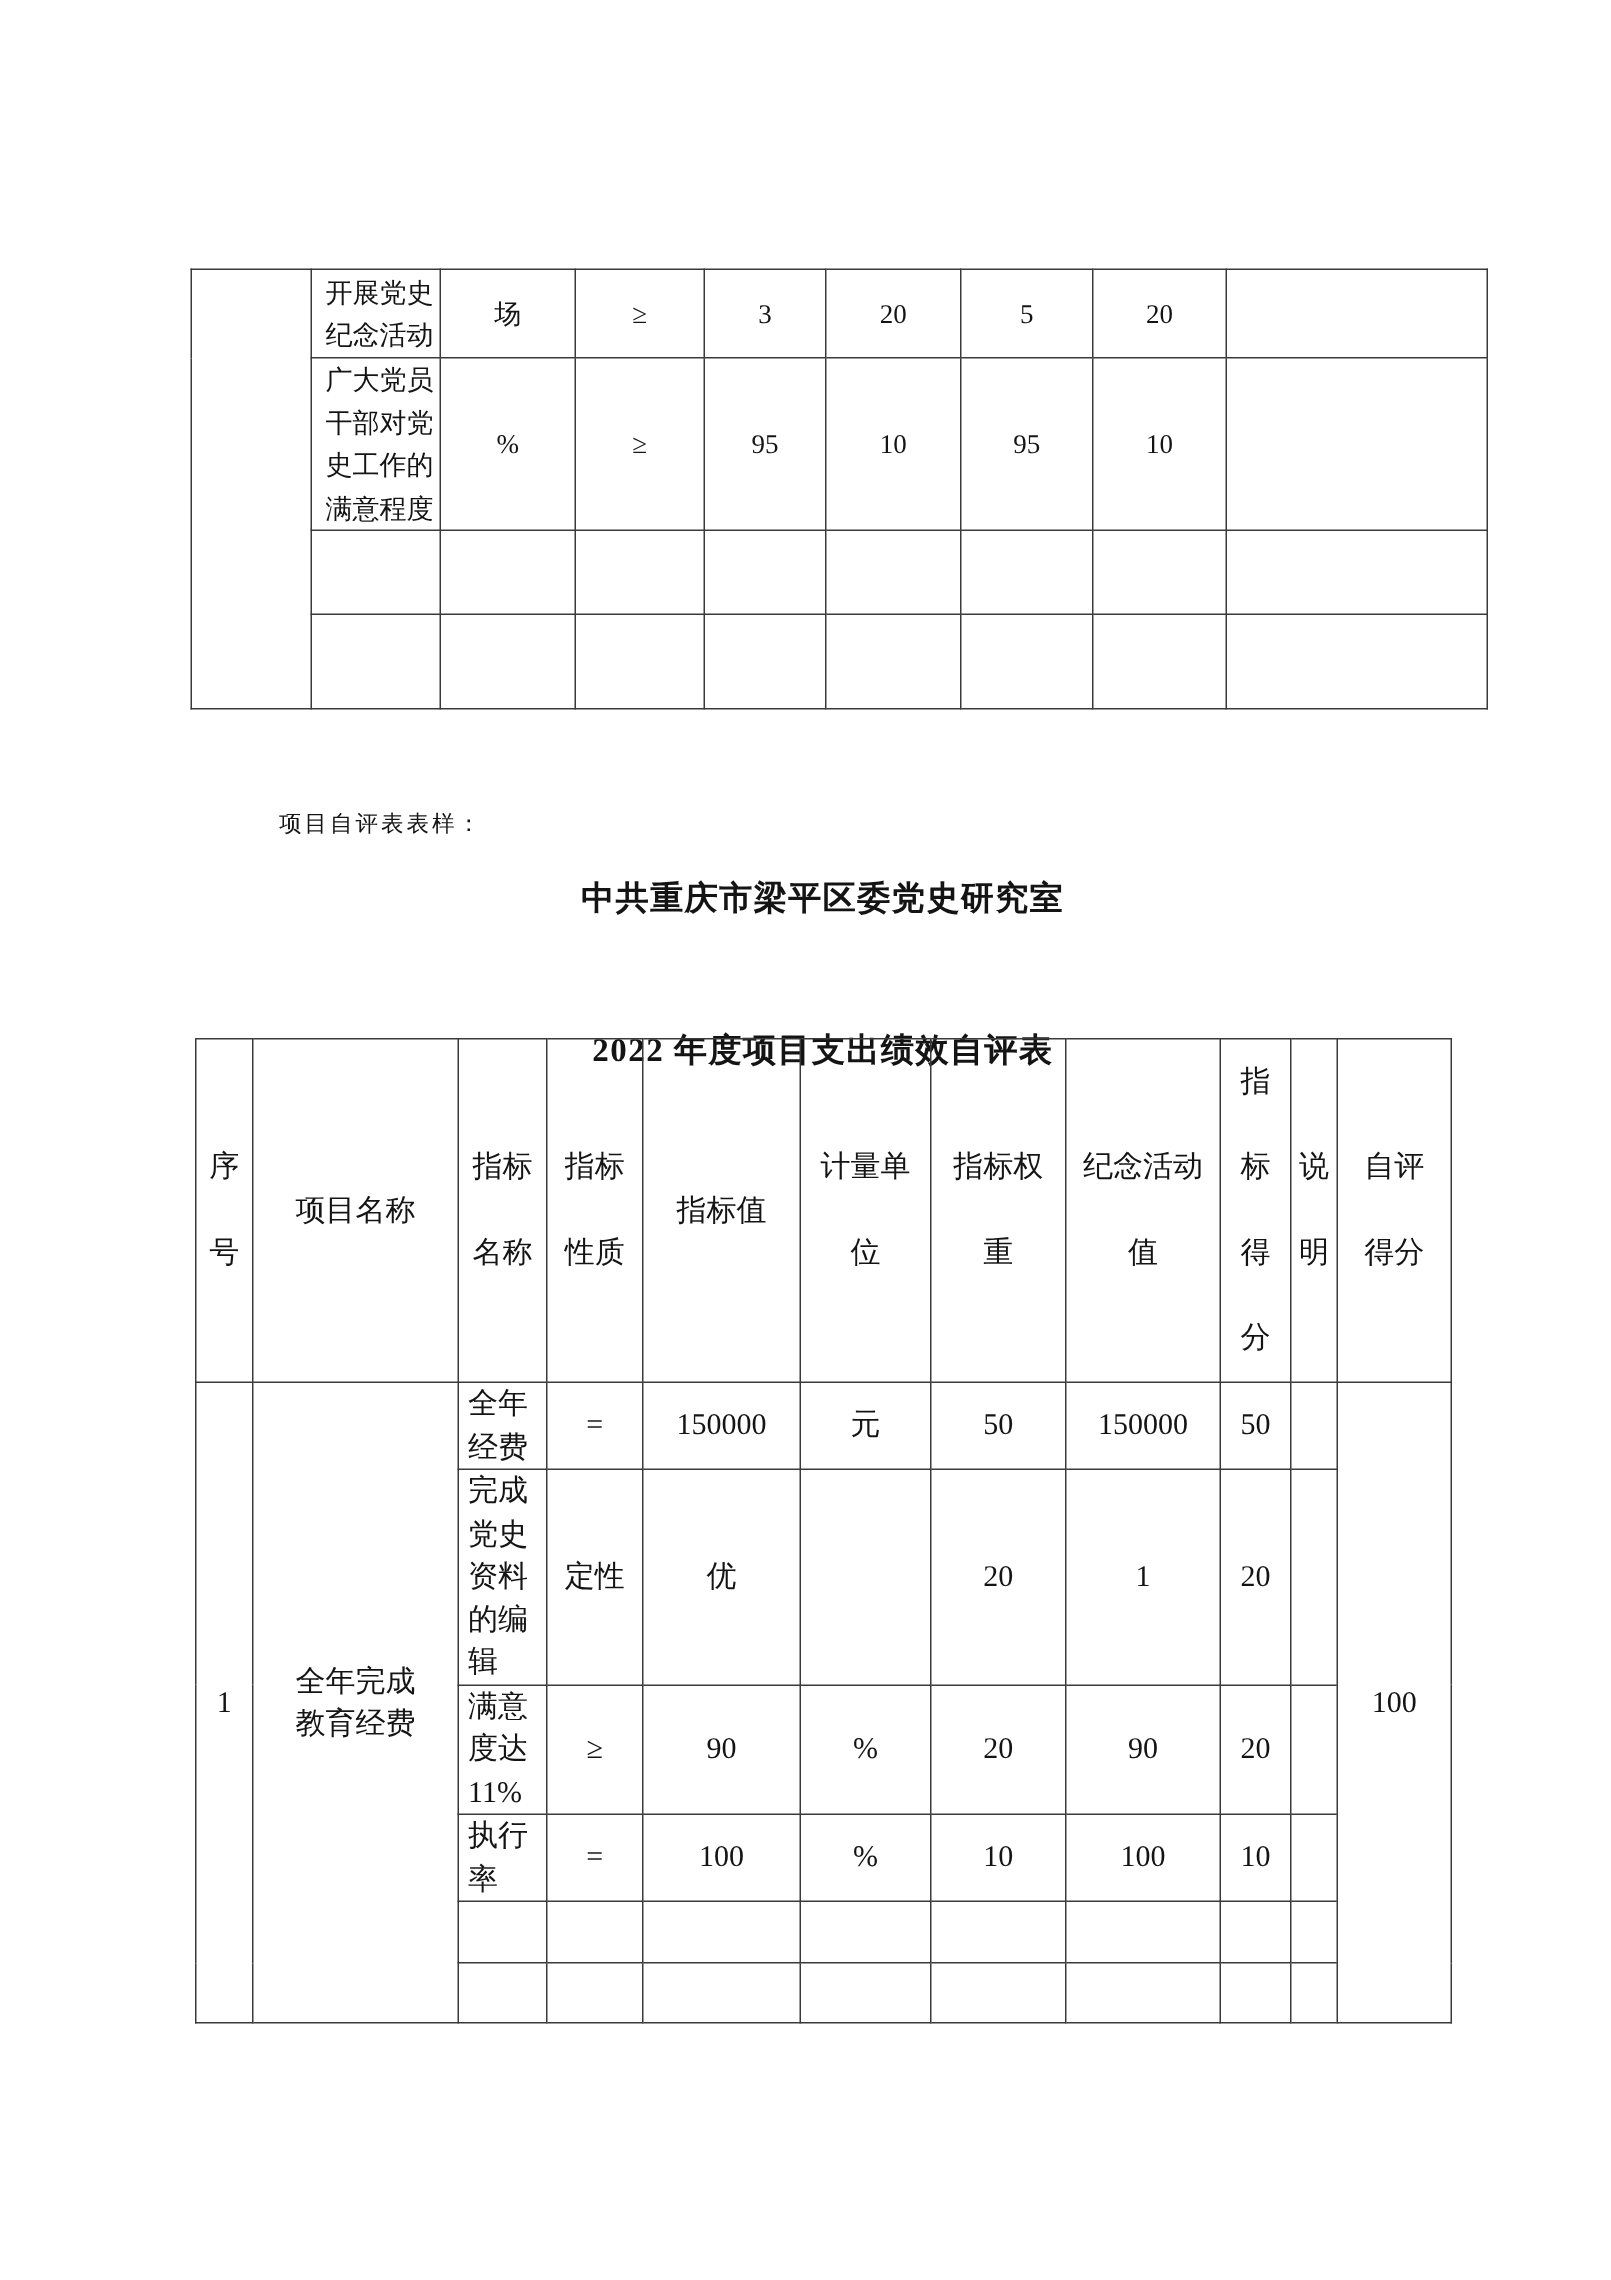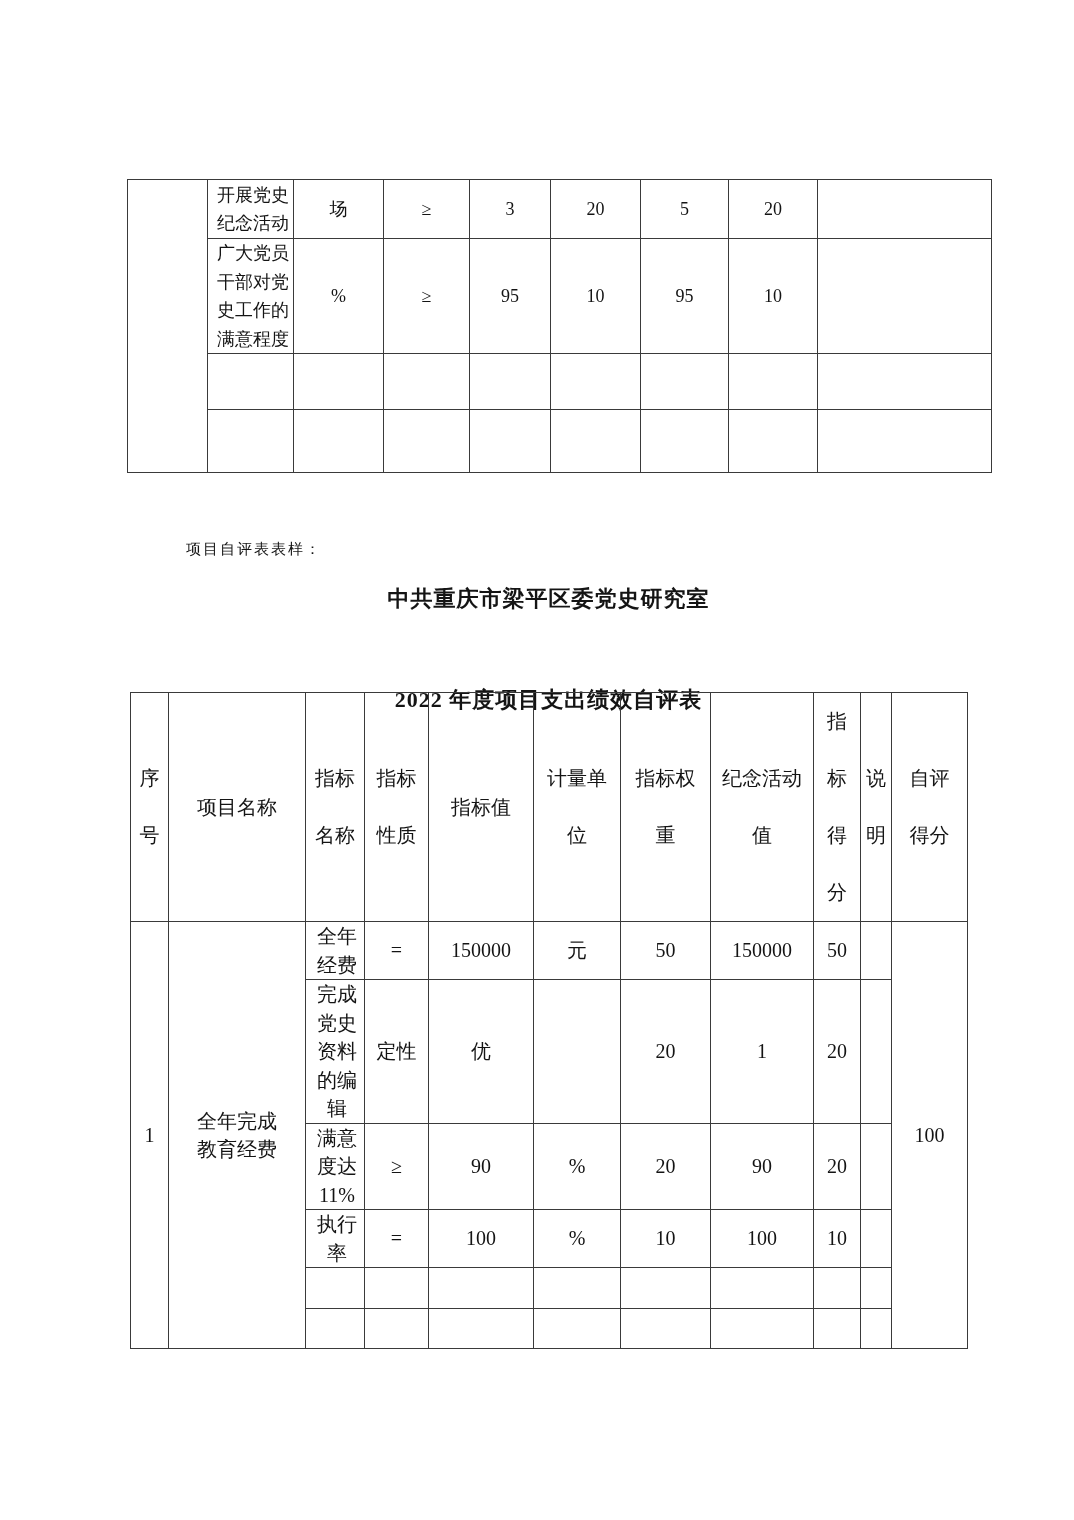--- a/index.html
+++ b/index.html
@@ -77,21 +77,21 @@
     left: 130px;
     top: 692px;
     width: 837px;
     font-size: 20px;
     line-height: 28.5px;
   }
   #self-eval-table th {
     line-height: 57px;
   }
   #self-eval-table td.indicator-cell {
-    text-align: center;
+    text-align: left;
     padding-left: 6px;
     padding-right: 2px;
   }
   .t2-head { height: 227px; }
   .t2-r1 { height: 57px; }
   .t2-r2 { height: 142px; margin-top: 20px; }
   .t2-r3 { height: 85px; }
   .t2-r4 { height: 57px; }
   .t2-r5 { height: 41px; }
   .t2-r6 { height: 40px; }

